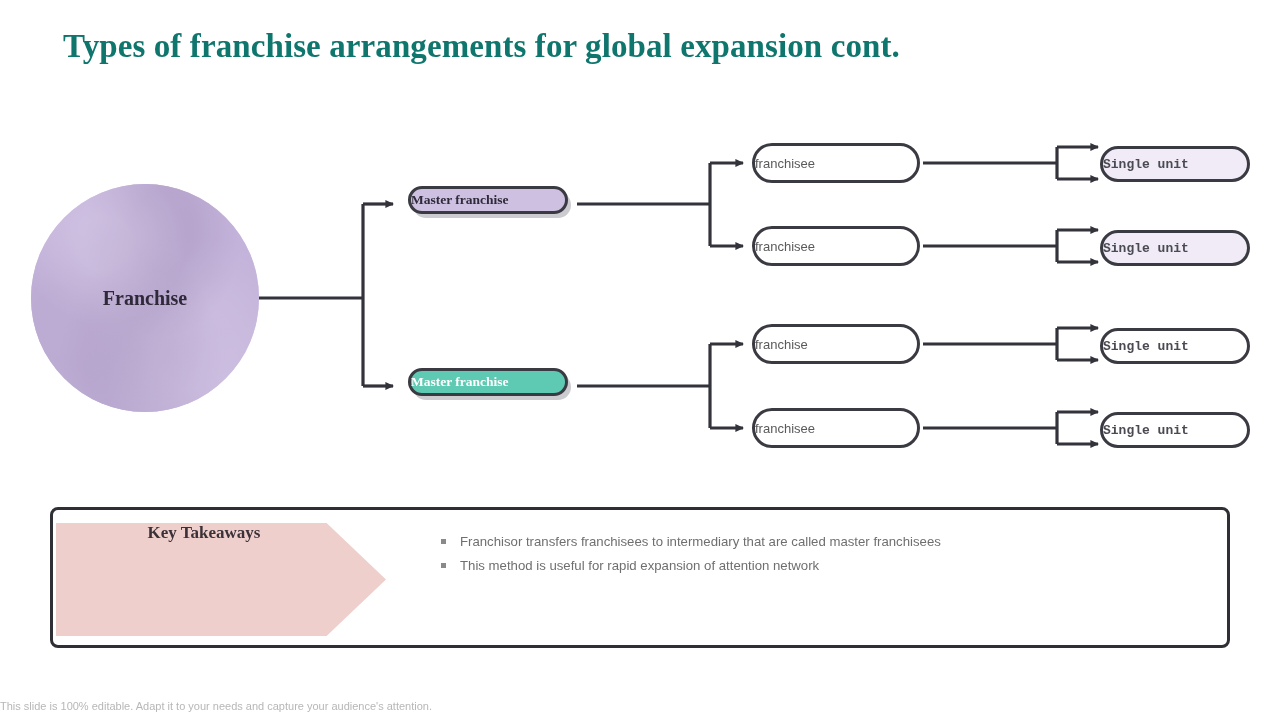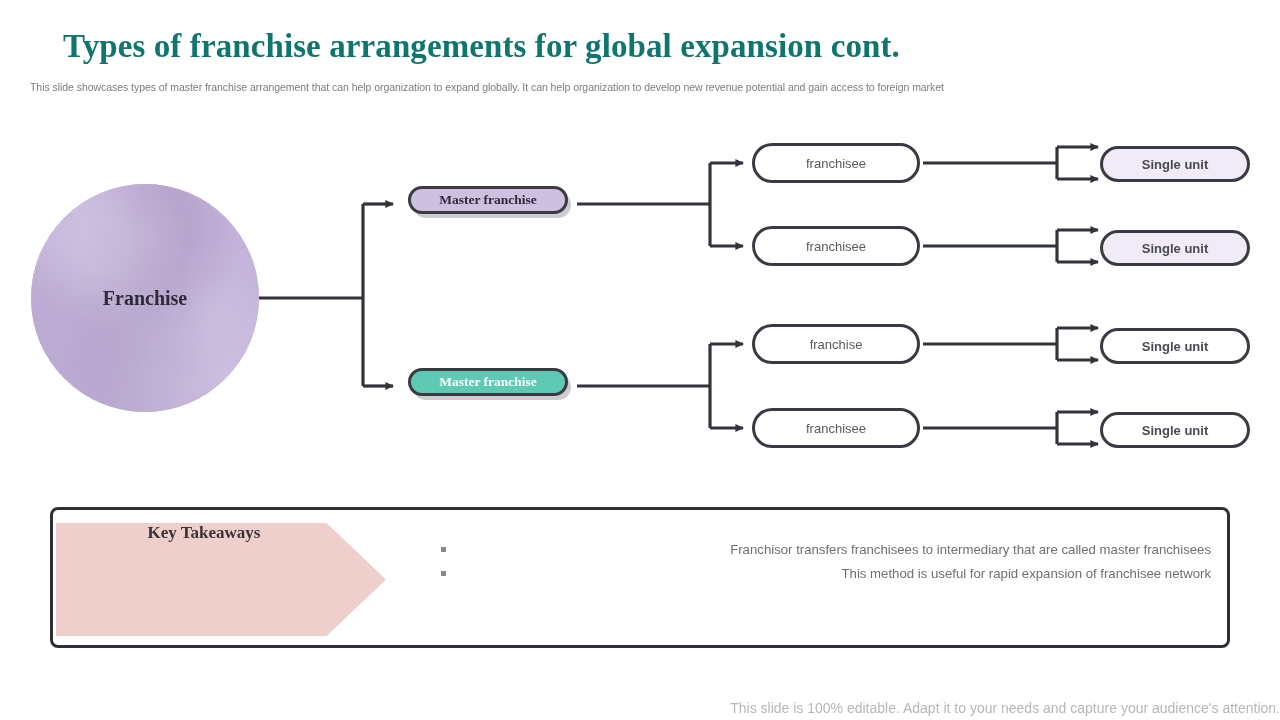--- a/index.html
+++ b/index.html
@@ -49,21 +49,21 @@
   .circle-tint { position: absolute; inset: 0; background: rgba(197,180,220,0.55); }
   .circle-label {
     position: relative; z-index: 3;
     font-family: "Liberation Serif", serif;
     font-size: 20px; font-weight: 700; color: #2f2a3a;
   }
 
   
   .node {
     position: absolute;
-    display: flex; align-items: center; justify-content: center;
+    display: flex; align-items: center; justify-content: flex-start;
     border: 3px solid #3a3a42;
     border-radius: 40px;
     text-align: center;
   }
   .node-master {
     width: 160px; height: 28px;
     font-family: "Liberation Serif", serif;
     font-size: 13.5px; font-weight: 700;
     box-shadow: 4px 5px 0 -1px rgba(140,140,150,.45);
   }
@@ -72,21 +72,21 @@
 
   .node-franchisee {
     width: 168px; height: 40px;
     background: #ffffff; color: #5a5a5a;
     font-family: "Liberation Sans", sans-serif;
     font-size: 13px; font-weight: 400;
   }
 
   .node-unit {
     width: 150px; height: 36px;
-    font-family: Liberation Sans, sans-serif;
+    font-family: Liberation Mono, monospace;
     font-size: 13px; font-weight: 700; color: #4a4a52;
     border-width: 3px;
   }
   .node-unit.fill-lav { background: #f0ebf6; }
   .node-unit.fill-white { background: #ffffff; }
 
   
   .kt-panel {
     position: absolute; left: 50px; top: 507px;
     width: 1180px; height: 141px;
@@ -99,51 +99,49 @@
     background: #eecfcb;
     clip-path: polygon(0 0, 82% 0, 100% 50%, 82% 100%, 0 100%);
     display: flex; align-items: flex-start; justify-content: center;
   }
   .kt-chevron-label {
     font-family: "Liberation Serif", serif;
     font-size: 17px; font-weight: 700; color: #3b3138;
     margin-right: 34px;
   }
   .kt-list {
-    position: absolute; left: 388px; top: 28px;
+    position: absolute; left: 388px; top: 20px;
     width: 770px;
     list-style: none;
-    text-align: right;
   }
   .kt-list li {
     position: relative;
     font-family: "Liberation Sans", sans-serif;
     font-size: 13.2px; color: #6f6f6f;
     line-height: 24px; padding-left: 19px;
     white-space: nowrap;
   }
   .kt-list li .bullet {
     position: absolute; left: 0; top: 9px;
     width: 5px; height: 5px; background: #8a8a8a;
   }
 
   .footer {
     position: absolute; left: 0; top: 700px; width: 1280px;
-    text-align: right;
-    font-family: "Liberation Sans", sans-serif;
-    font-size: 14px; color: #b7b7b7;
+    text-align: left;
+    font-family: "Liberation Sans", sans-serif;
+    font-size: 11px; color: #b7b7b7;
   }
 </style>
 </head>
 <body>
 
 <div class="slide">
 
   <div class="title">Types of franchise arrangements for global expansion cont.</div>
-  <div class="subtitle">This slide showcases types of master franchise arrangement that can help organization to expand globally. It can help organization to develop new revenue potential and gain access to foreign market</div>
 
   <div class="diagram">
 
     <svg class="svg-lines" viewBox="0 0 1280 500" xmlns="http://www.w3.org/2000/svg">
       <defs>
         <marker id="arw" markerWidth="9" markerHeight="9" refX="7.6" refY="4.5" orient="auto" markerUnits="userSpaceOnUse">
           <path d="M0,0.6 L8.6,4.5 L0,8.4 Z" fill="#33333b"></path>
         </marker>
       </defs>
       <g fill="none" stroke="#33333b" stroke-width="3.2">
@@ -237,20 +235,20 @@
     <div class="kt-chevron">
       <span class="kt-chevron-label">Key Takeaways</span>
     </div>
     <ul class="kt-list">
       <li>
         <span class="bullet"></span>
         <span>Franchisor transfers franchisees to intermediary that are called master franchisees</span>
       </li>
       <li>
         <span class="bullet"></span>
-        <span>This method is useful for rapid expansion of franchisee network</span>
+        <span>This method is useful for rapid expansion of attention network</span>
       </li>
     </ul>
   </div>
 
   <div class="footer">This slide is 100% editable. Adapt it to your needs and capture your audience's attention.</div>
 
 </div>
 
 </body></html>

